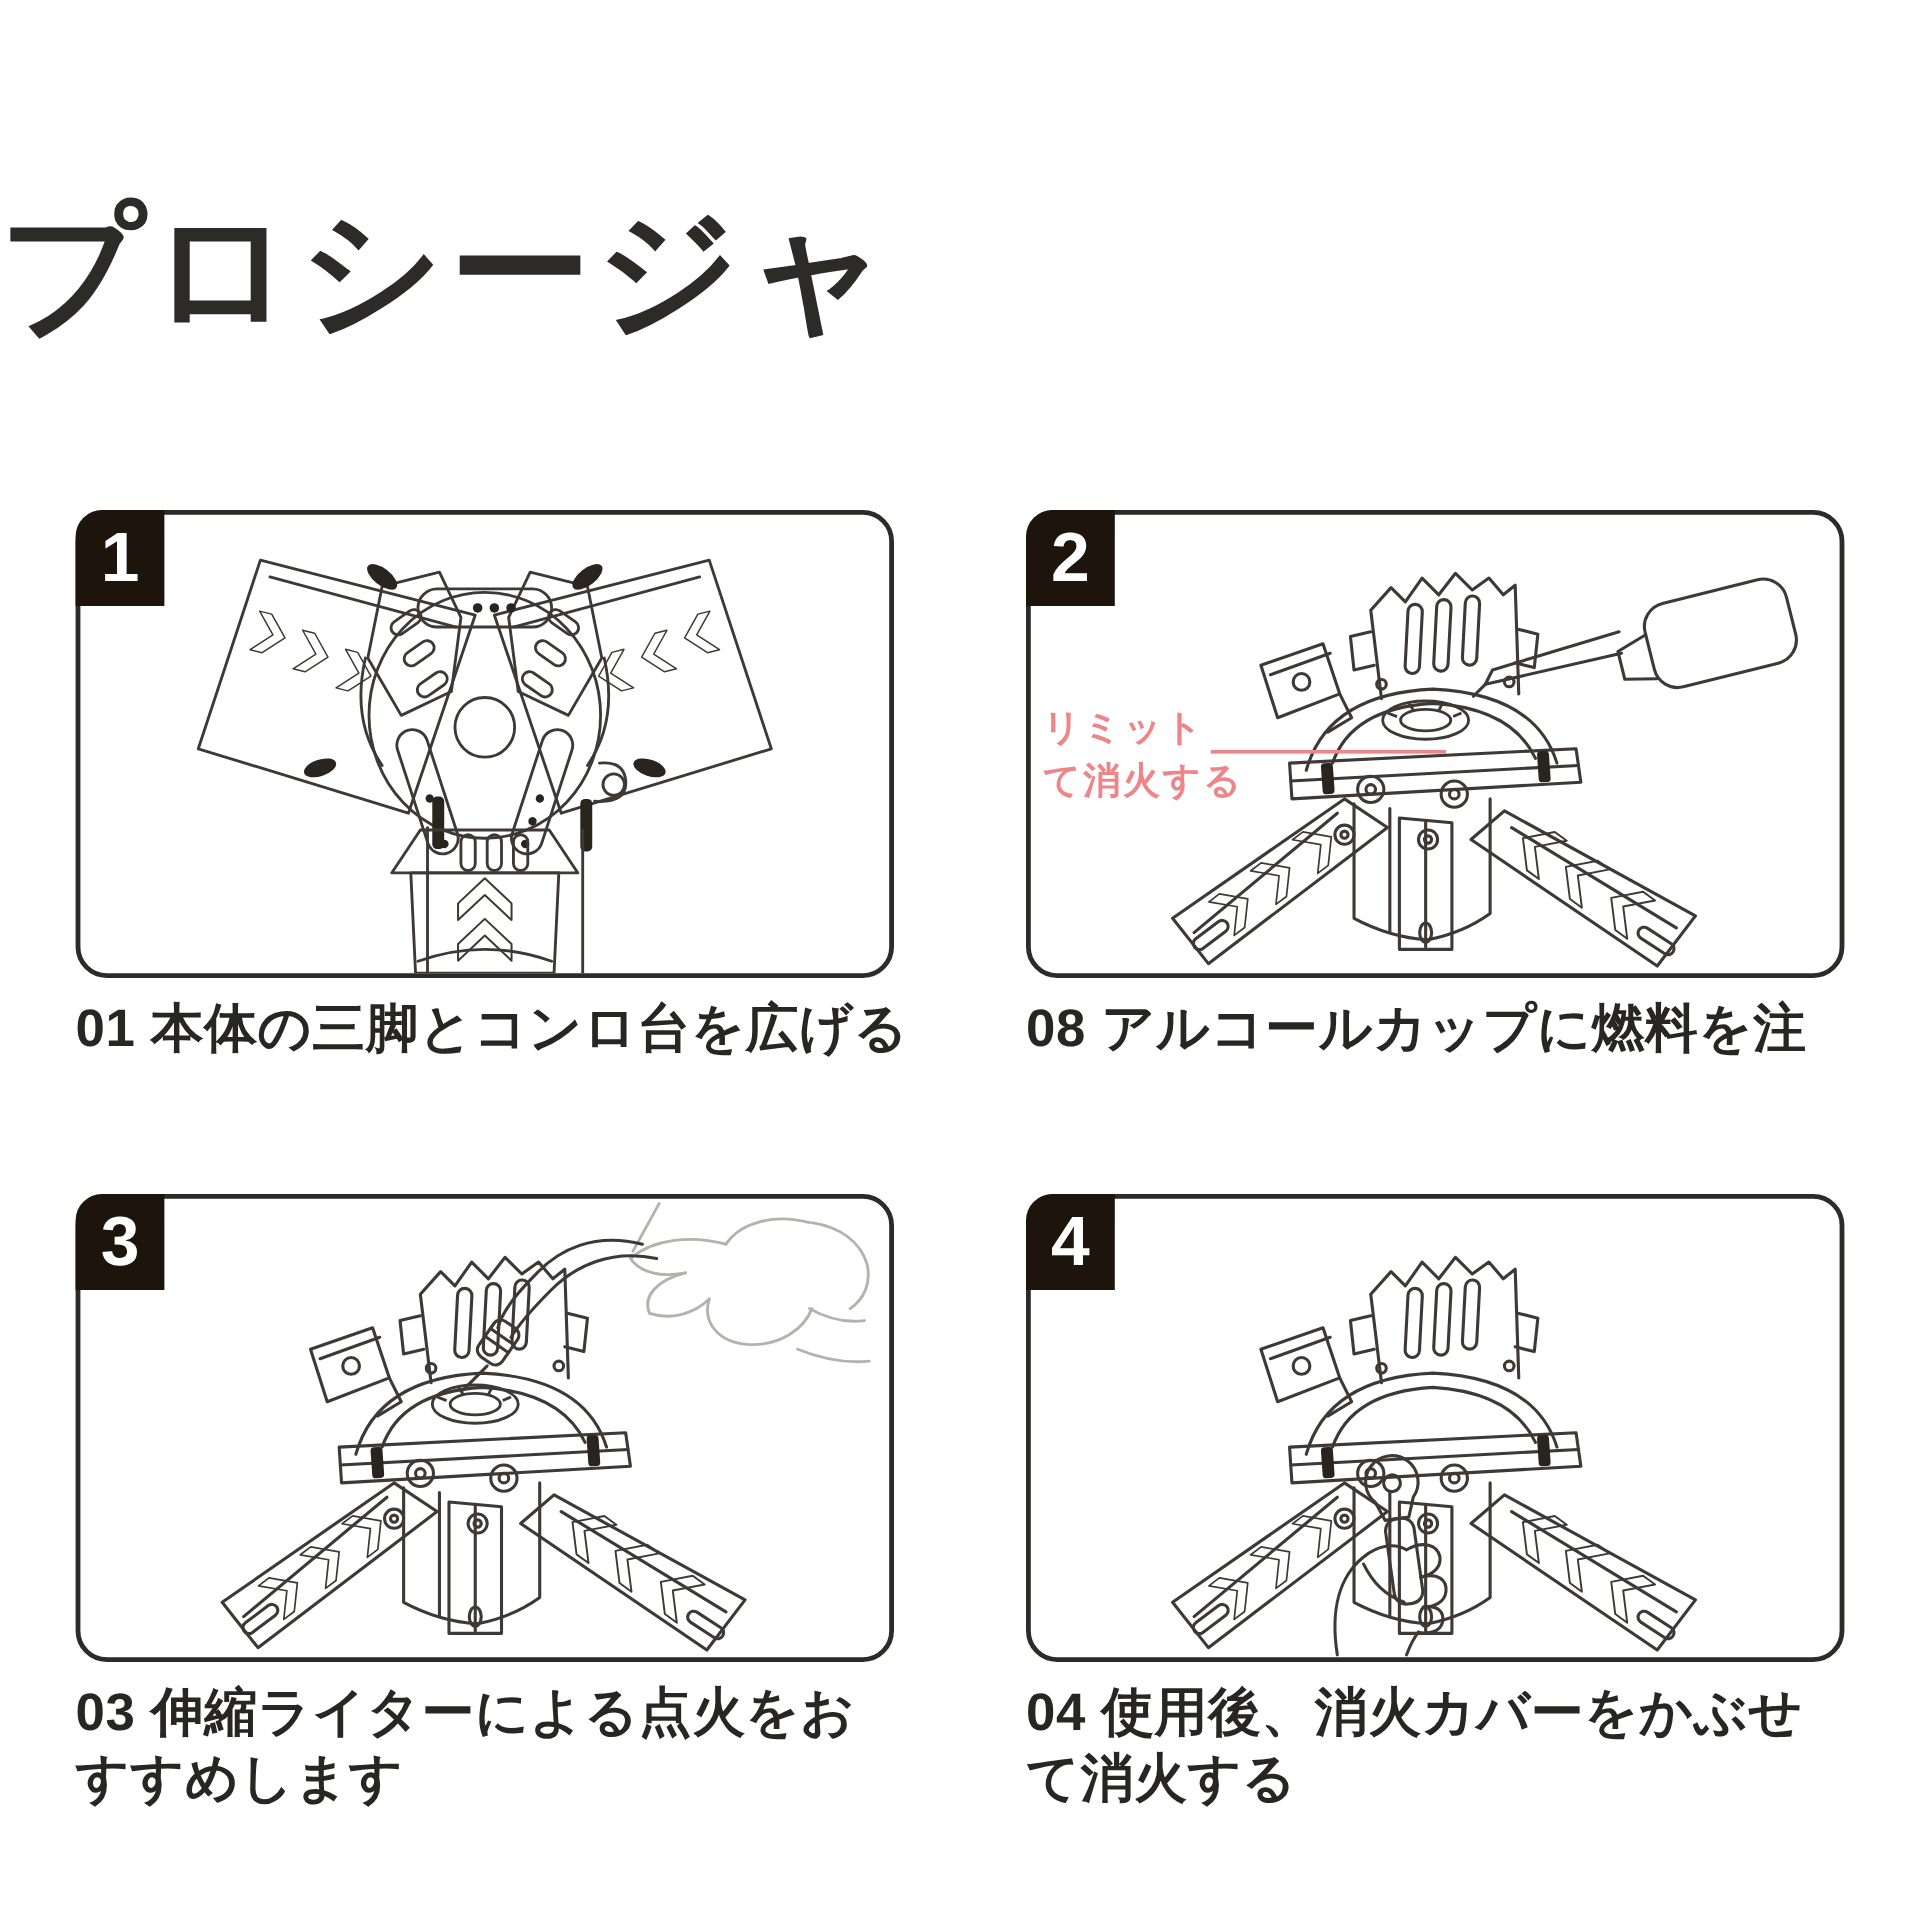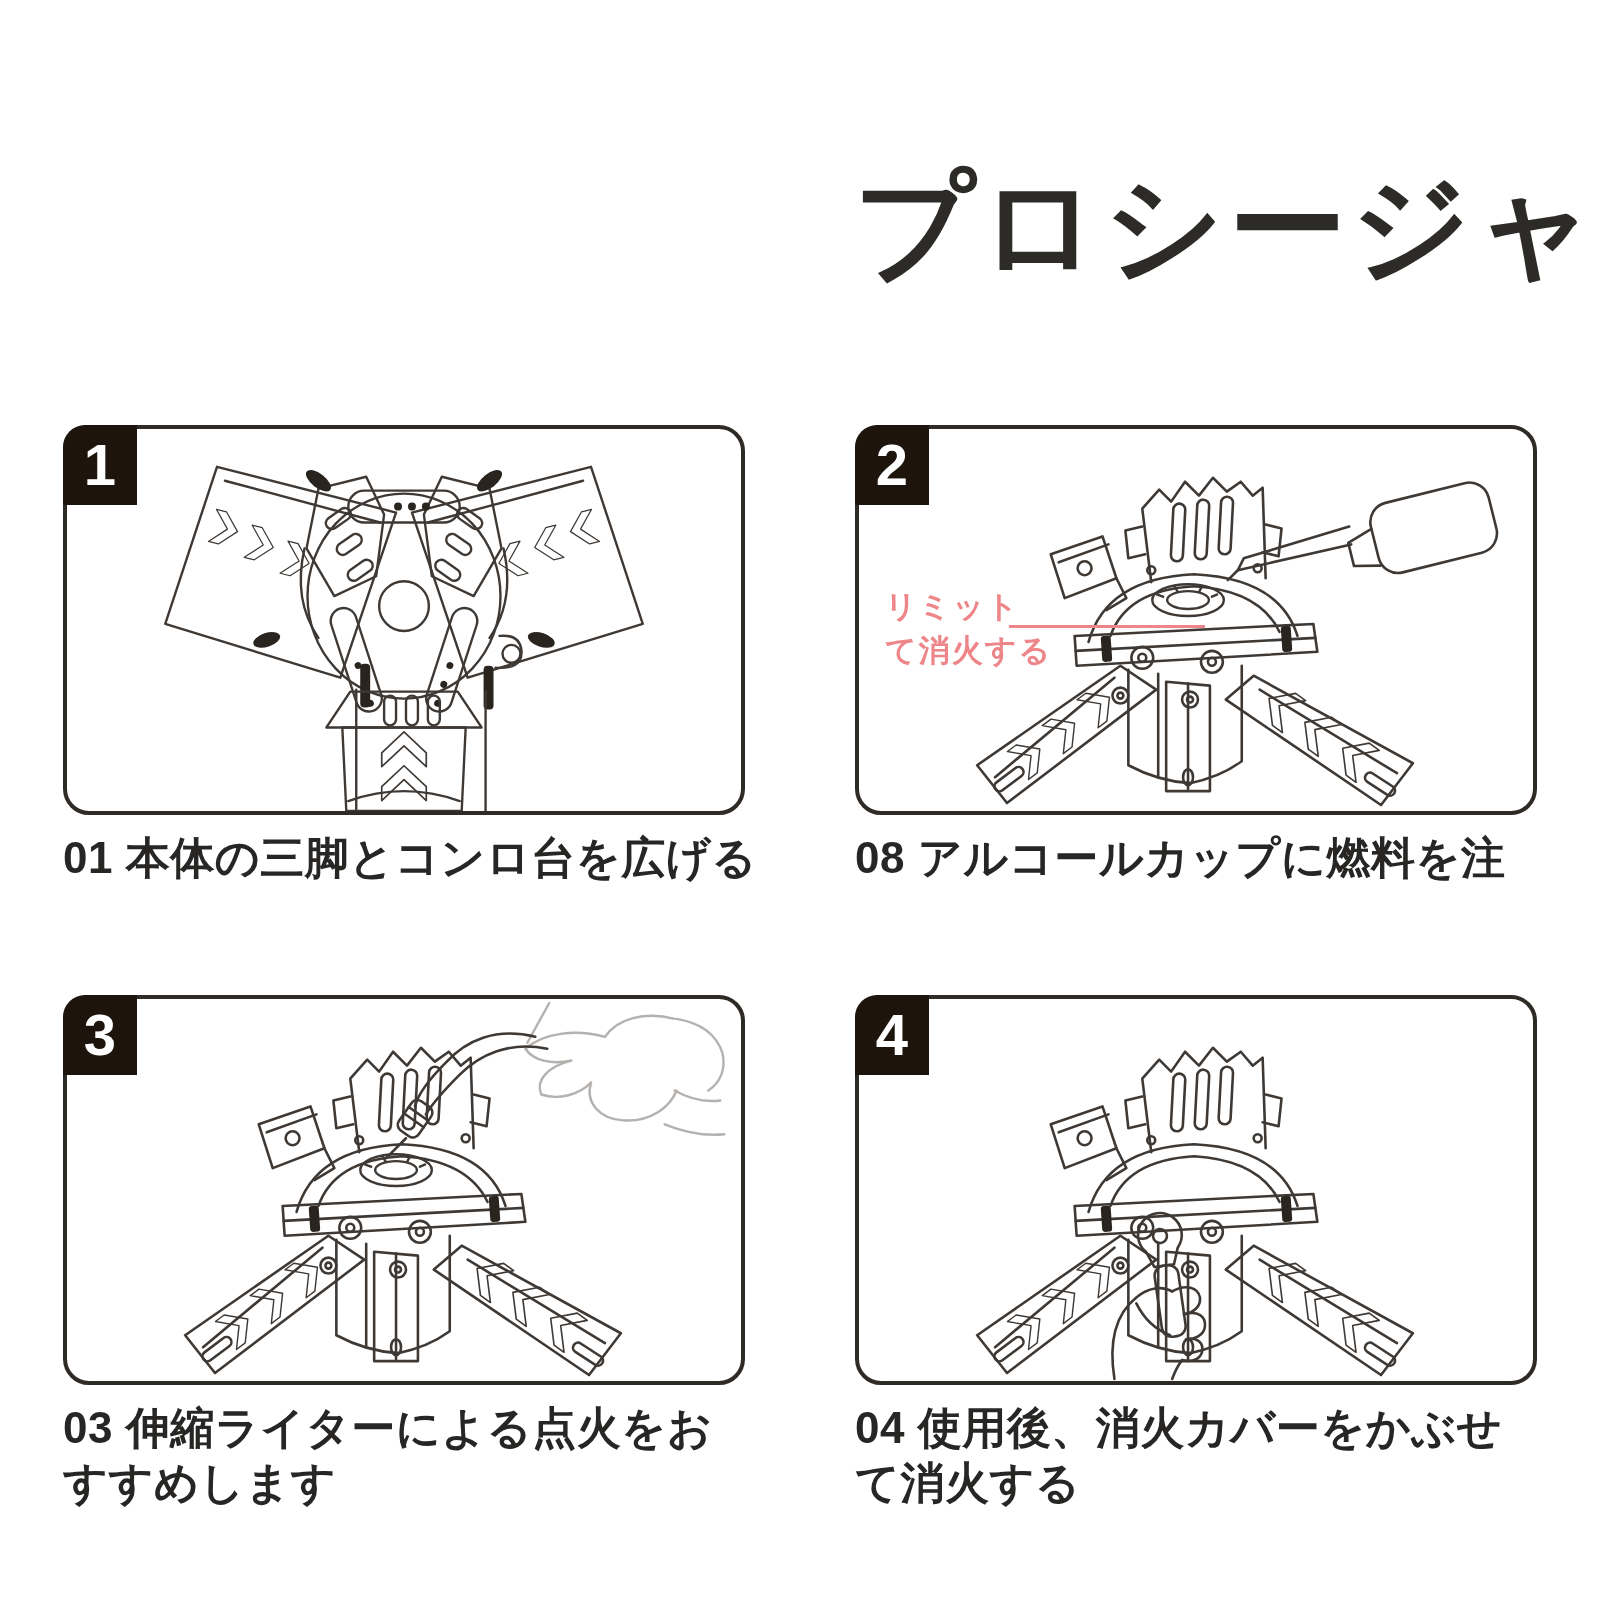--- a/index.html
+++ b/index.html
@@ -3,27 +3,26 @@
 <meta charset="utf-8">
 <style>
   html,body{margin:0;padding:0;background:#ffffff;}
   body{
     width:1600px;height:1600px;overflow:hidden;
     font-family:"Liberation Sans","DejaVu Sans",sans-serif;
     color:#2b2926;
   }
   .page-title{
     padding-top:80px;
-    text-align:right;
+    text-align:left;
     font-size:118px;
     font-weight:bold;
     letter-spacing:4px;
     color:#2d2b28;
     line-height:1.15;
-    padding-left:12px;
   }
   .steps-grid{
     display:grid;
     grid-template-columns:682px 682px;
     column-gap:110px;
     row-gap:66px;
     margin:130px 0 0 63px;
   }
   .step{display:block;}
   .panel{
@@ -53,21 +52,21 @@
     margin-top:16px;
     font-size:44px;
     font-weight:bold;
     line-height:1.24;
     letter-spacing:0.5px;
     color:#272624;
     width:690px;
     white-space:nowrap;
   }
   .annotation-text{
-    position:absolute;left:26px;top:156px;
+    position:absolute;left:10px;top:156px;
     font-size:31px;font-weight:bold;
     line-height:1.42;letter-spacing:2px;
     z-index:3;
   }
   .annotation-line{
     position:absolute;left:150px;top:196px;
     width:196px;height:3px;
     z-index:3;
   }
 </style>

